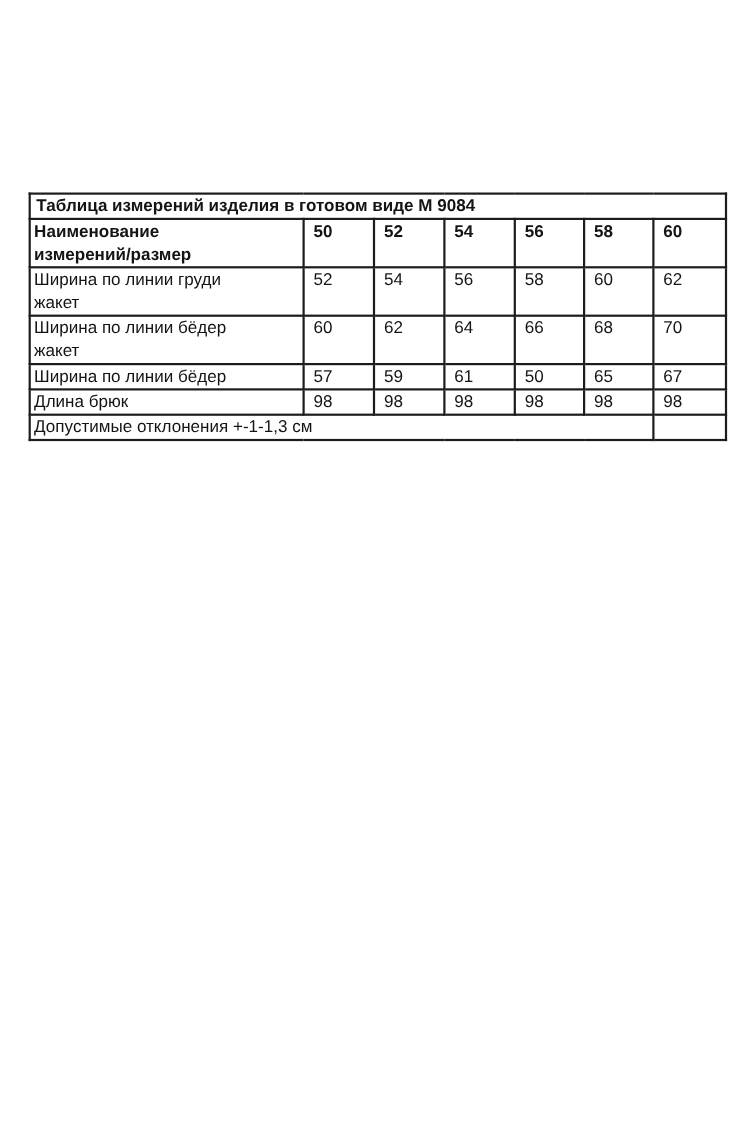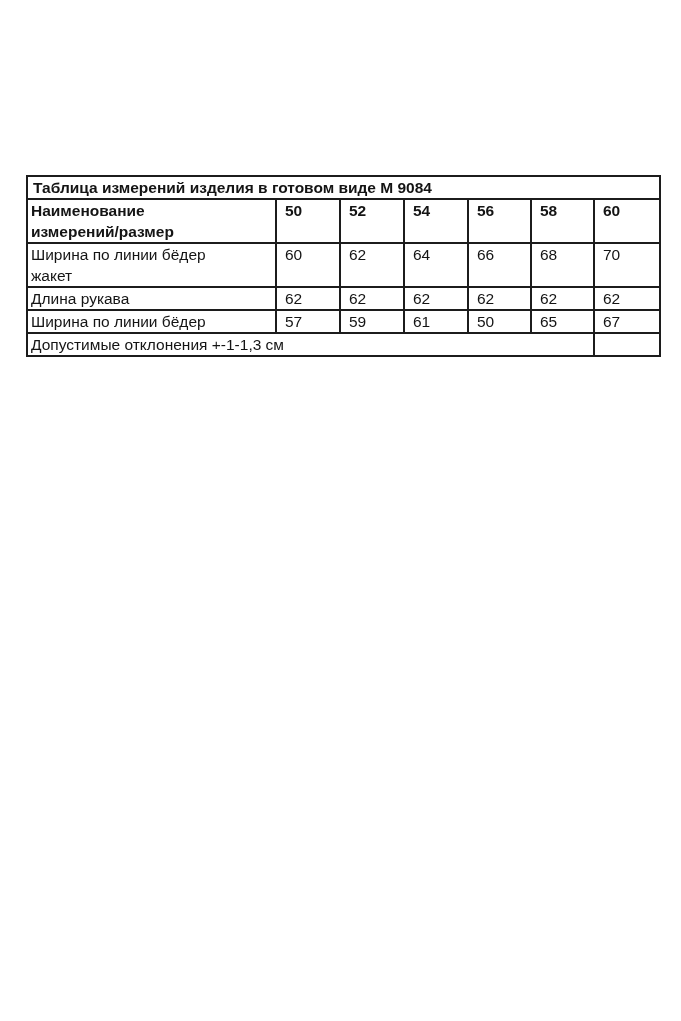--- a/index.html
+++ b/index.html
@@ -69,54 +69,64 @@
       <td class="b">Наименование
 измерений/размер</td>
       <td class="b val">50</td>
       <td class="b val">52</td>
       <td class="b val">54</td>
       <td class="b val">56</td>
       <td class="b val">58</td>
       <td class="b val">60</td>
     </tr>
 
+    <tr>
+      <td>Ширина по линии груди
+жакет</td>
+      <td class="val">52</td>
+      <td class="val">54</td>
+      <td class="val">56</td>
+      <td class="val">58</td>
+      <td class="val">60</td>
+      <td class="val">62</td>
+    </tr>
 
     <tr>
       <td>Ширина по линии бёдер
 жакет</td>
       <td class="val">60</td>
       <td class="val">62</td>
       <td class="val">64</td>
       <td class="val">66</td>
       <td class="val">68</td>
       <td class="val">70</td>
     </tr>
 
 
-    <tr>
-      <td>Длина рукава</td>
-      <td class="val">62</td>
-      <td class="val">62</td>
-      <td class="val">62</td>
-      <td class="val">62</td>
-      <td class="val">62</td>
-      <td class="val">62</td>
-    </tr>
 
 
     <tr>
       <td>Ширина по линии бёдер</td>
       <td class="val">57</td>
       <td class="val">59</td>
       <td class="val">61</td>
       <td class="val">50</td>
       <td class="val">65</td>
       <td class="val">67</td>
     </tr>
 
+    <tr>
+      <td>Длина брюк</td>
+      <td class="val">98</td>
+      <td class="val">98</td>
+      <td class="val">98</td>
+      <td class="val">98</td>
+      <td class="val">98</td>
+      <td class="val">98</td>
+    </tr>
 
     <tr>
       <td colspan="6">Допустимые отклонения +-1-1,3 см</td>
       <td></td>
     </tr>
   </tbody>
     </table>
 </div>
 
 </body></html>

